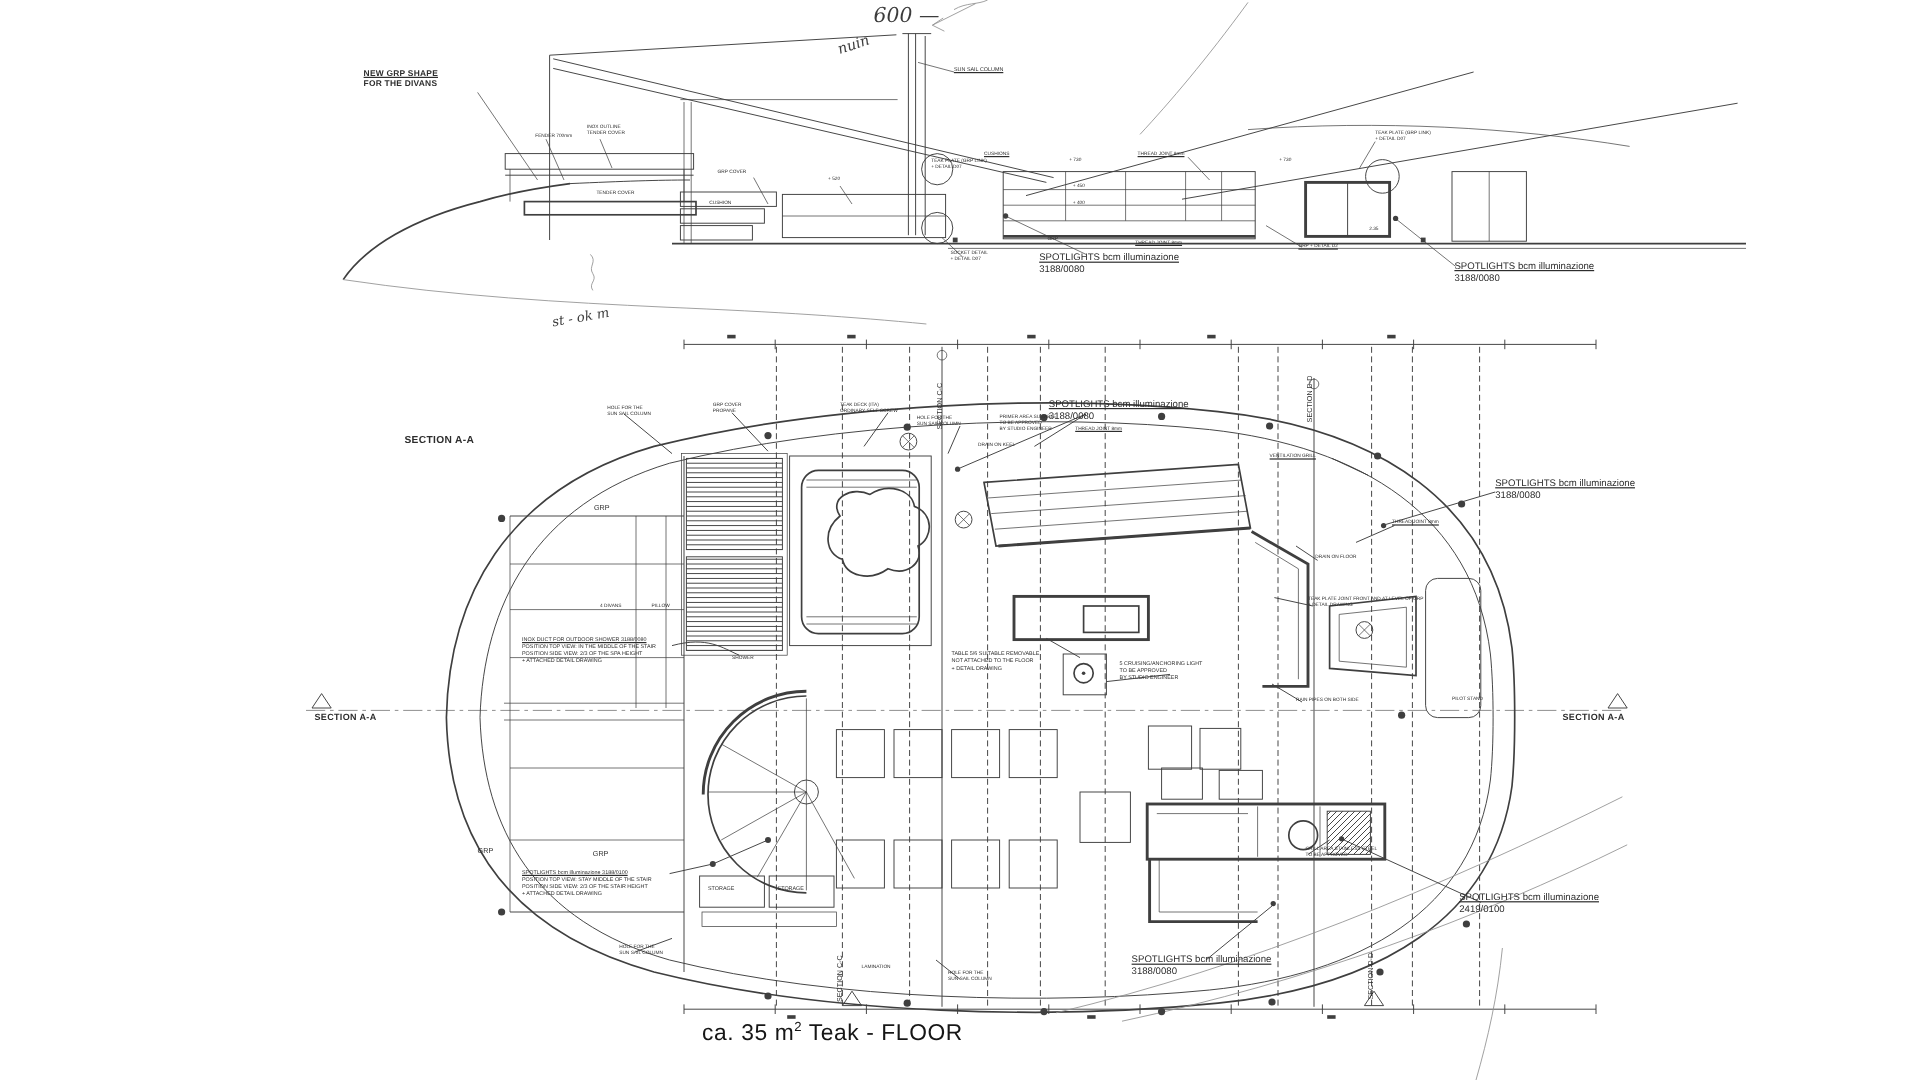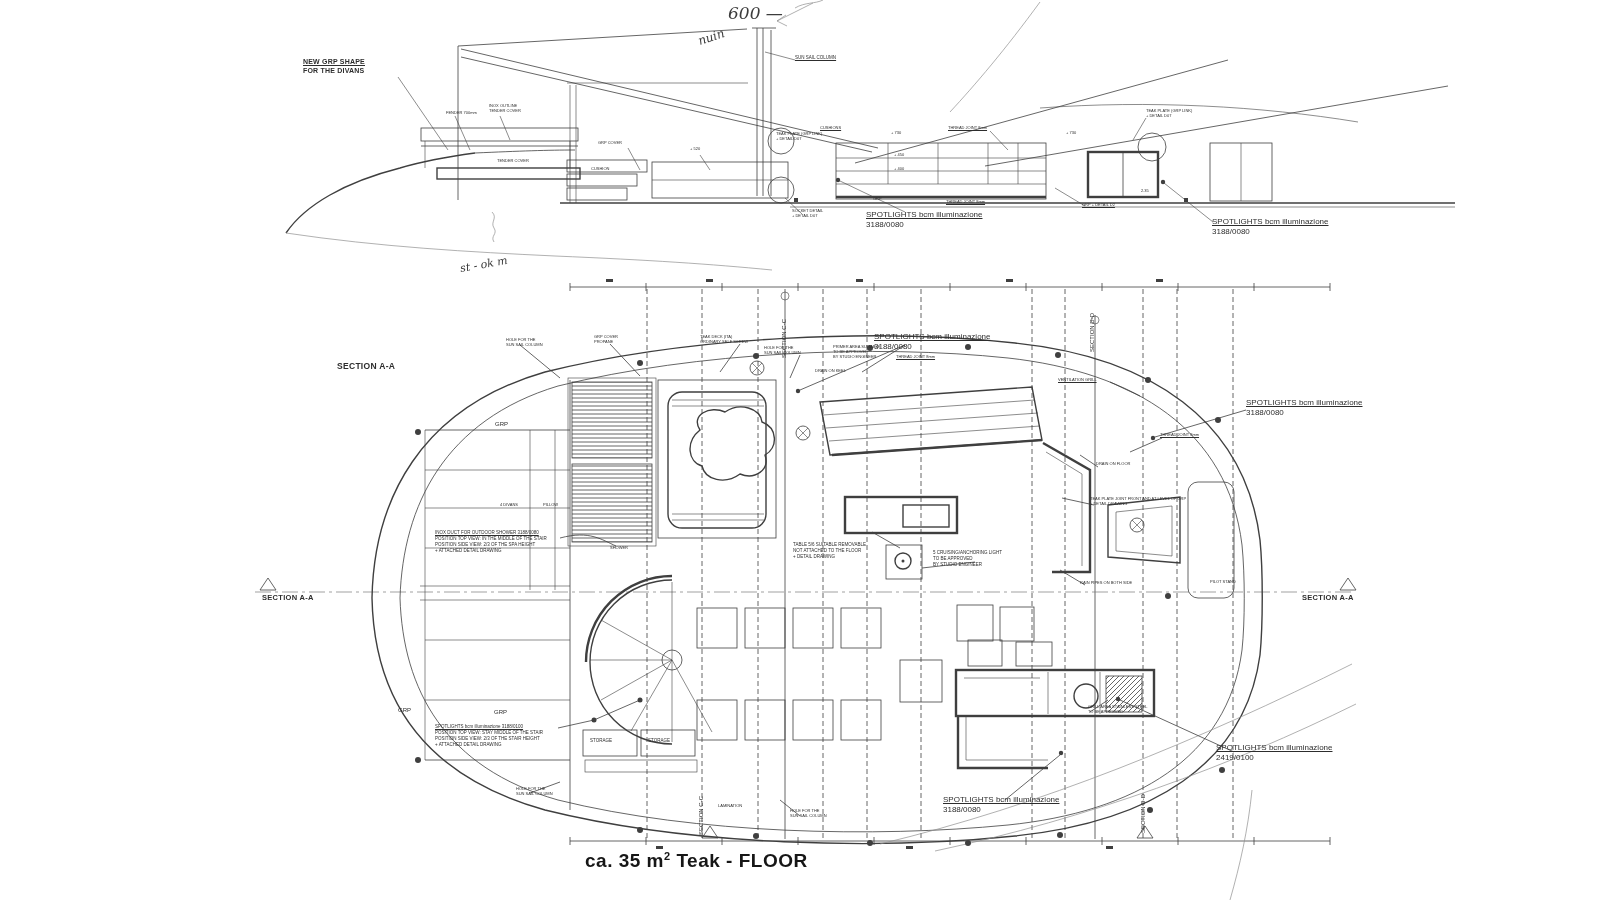--- a/index.html
+++ b/index.html
@@ -20,21 +20,21 @@
   .t4{font-size:4px;}
   .t6{font-size:6px;}
   .t7{font-size:7px;font-weight:bold;letter-spacing:.2px;}
   .u{text-decoration:underline;}
   .u1 > div:first-child{text-decoration:underline;}
   .spot{font-size:8px;line-height:1.25;}
   .spot > div:first-child{text-decoration:underline;}
   .sec{font-size:8.5px;font-weight:bold;letter-spacing:.3px;}
   .vert{transform:rotate(-90deg);transform-origin:0 0;}
   .hw{font-family:"DejaVu Serif",serif;font-style:italic;color:#3c3c3c;}
-  .cap{position:absolute;font-size:19px;font-weight:700;color:#161616;letter-spacing:.5px;}
+  .cap{position:absolute;font-size:19px;font-weight:400;color:#161616;letter-spacing:.5px;}
   .cap sup{font-size:11px;}
 </style>
 </head>
 <body>
 
 <div class="sheet">
 
 <svg width="1600" height="900" viewBox="0 0 1600 900">
   <defs>
     <pattern id="hl" width="6" height="4" patternUnits="userSpaceOnUse">

